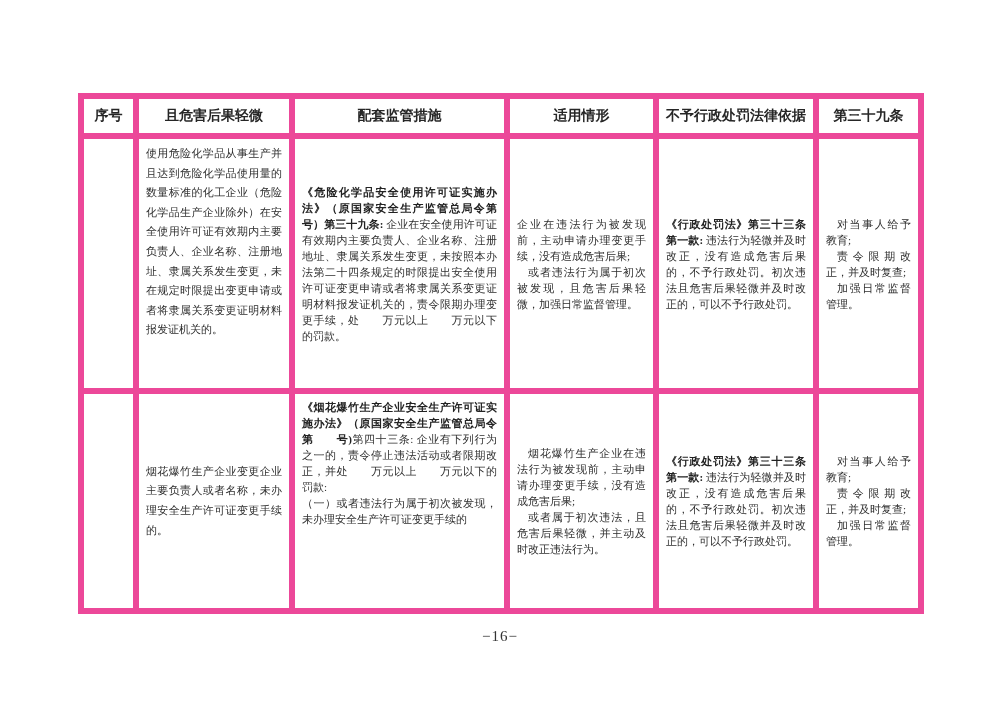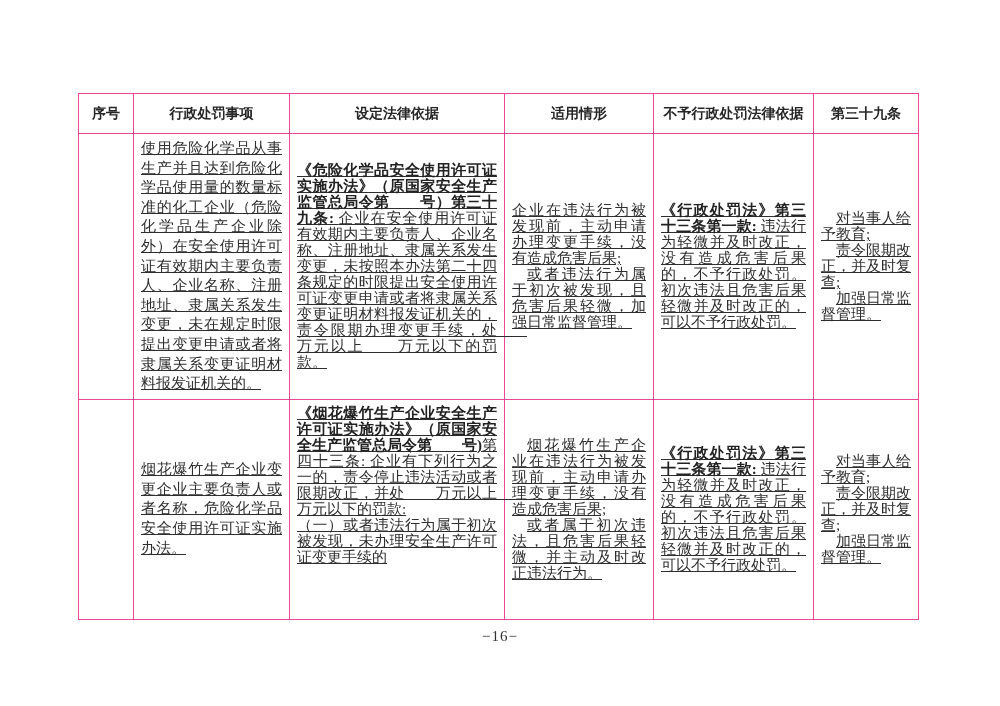--- a/index.html
+++ b/index.html
@@ -18,37 +18,36 @@
   }
   table.doc-table {
     position: absolute;
     left: 78px;
     top: 93px;
     width: 840px;
     border-collapse: collapse;
     table-layout: fixed;
   }
   .doc-table th, .doc-table td {
-    border: 1px solid #ec4899;
+    border: 6px solid #ec4899;
     box-sizing: border-box;
   }
   .doc-table th {
     font-size: 14px;
     font-weight: bold;
     text-align: center;
     vertical-align: middle;
     height: 40px;
     padding: 2px 3px;
     color: #262626;
   }
   .doc-table td {
-    font-size: 15px;
+    font-size: 11px;
     vertical-align: middle;
     padding: 5px 7px;
-    text-decoration: underline;
   }
   .doc-table td p {
     margin: 0;
     text-align: justify;
     line-height: 16px;
   }
   td.v-top { vertical-align: top; }
   td.c-item p { line-height: 19.6px; }
   .indent { text-indent: 1em; }
   .row1 { height: 255px; }
@@ -75,22 +74,22 @@
       <col style="width:55px">
       <col style="width:156px">
       <col style="width:215px">
       <col style="width:149px">
       <col style="width:160px">
       <col style="width:105px">
     </colgroup>
     <thead>
       <tr>
         <th>序号</th>
-        <th>行政处罚事项</th>
-        <th>设定法律依据</th>
+        <th>且危害后果轻微</th>
+        <th>配套监管措施</th>
         <th>适用情形</th>
         <th>不予行政处罚法律依据</th>
         <th>第三十九条</th>
       </tr>
     </thead>
     <tbody>
       <tr class="row1">
         <td></td>
         <td class="c-item v-top">
           <p>使用危险化学品从事生产并且达到危险化学品使用量的数量标准的化工企业（危险化学品生产企业除外）在安全使用许可证有效期内主要负责人、企业名称、注册地址、隶属关系发生变更，未在规定时限提出变更申请或者将隶属关系变更证明材料报发证机关的。</p>
@@ -107,21 +106,21 @@
         </td>
         <td>
           <p class="indent">对当事人给予教育;</p>
           <p class="indent">责令限期改正，并及时复查;</p>
           <p class="indent">加强日常监督管理。</p>
         </td>
       </tr>
       <tr class="row2">
         <td></td>
         <td class="c-item">
-          <p>烟花爆竹生产企业变更企业主要负责人或者名称，危险化学品安全使用许可证实施办法。</p>
+          <p>烟花爆竹生产企业变更企业主要负责人或者名称，未办理安全生产许可证变更手续的。</p>
         </td>
         <td class="v-top">
           <p><strong>《烟花爆竹生产企业安全生产许可证实施办法》（原国家安全生产监管总局令第　　号)</strong><span>第四十三条: 企业有下列行为之一的，责令停止违法活动或者限期改正，并处　　万元以上　　万元以下的罚款:</span></p>
           <p>（一）或者违法行为属于初次被发现，未办理安全生产许可证变更手续的</p>
         </td>
         <td>
           <p class="indent">烟花爆竹生产企业在违法行为被发现前，主动申请办理变更手续，没有造成危害后果;</p>
           <p class="indent">或者属于初次违法，且危害后果轻微，并主动及时改正违法行为。</p>
         </td>
         <td>

